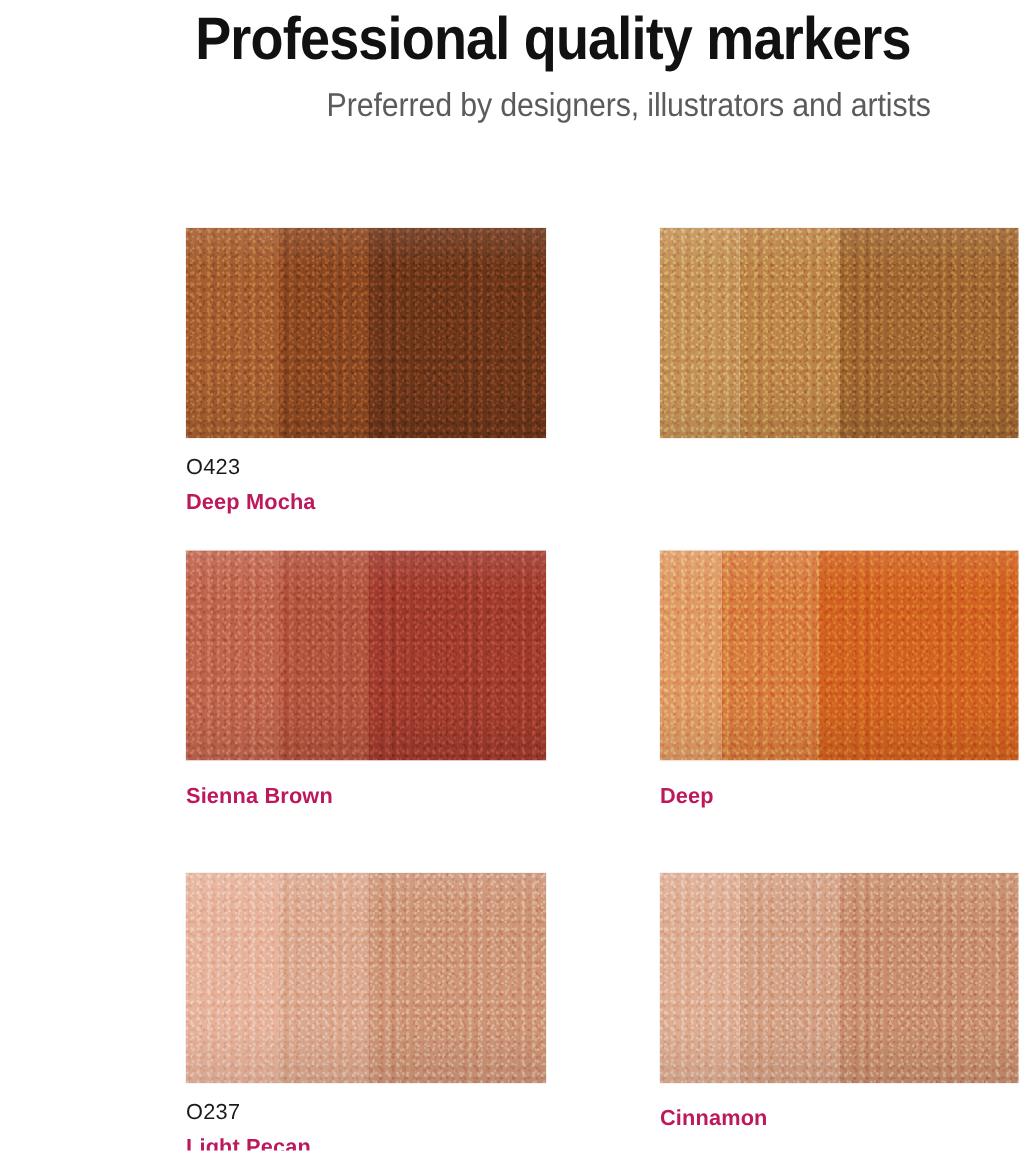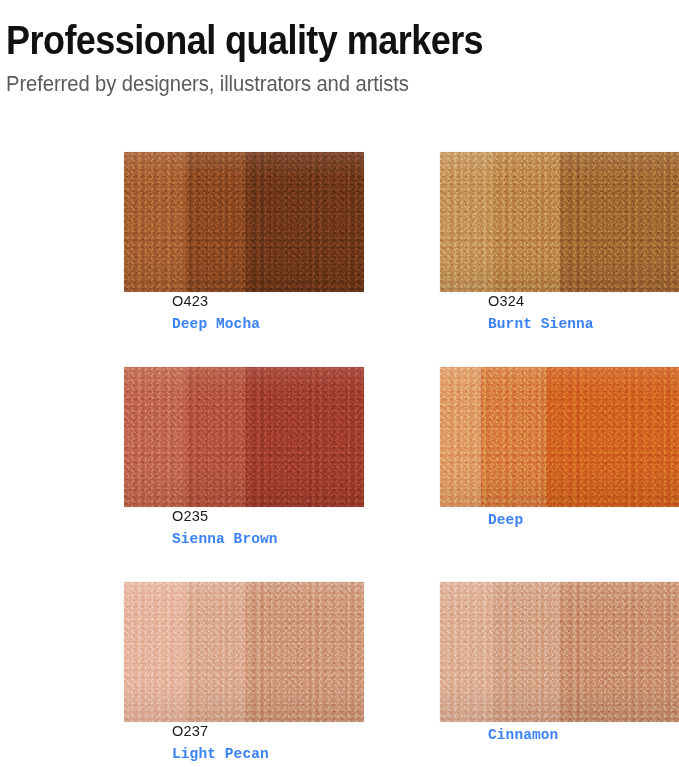--- a/index.html
+++ b/index.html
@@ -14,22 +14,23 @@
     position: relative;
     overflow: hidden;
     font-family: "Liberation Sans", sans-serif;
     -webkit-font-smoothing: antialiased;
   }
 
   
   .header {
     position: absolute;
     left: 6px;
-    top: 17px;
+    top: 3px;
     width: 668px;
+    text-align: right;
   }
   .page-title {
     margin: 0;
     font-family: "Liberation Sans", sans-serif;
     font-size: 40px;
     line-height: 46px;
     font-weight: 700;
     letter-spacing: -0.6px;
     color: #111111;
     transform: scaleX(0.90);
@@ -123,36 +124,36 @@
     inset: 0;
     pointer-events: none;
     background: linear-gradient(180deg,
       rgba(255,255,255,0.10) 0%,
       rgba(255,255,255,0.00) 18%,
       rgba(0,0,0,0.00) 72%,
       rgba(0,0,0,0.07) 100%);
   }
 
   .swatch-meta {
-    margin-left: 48px;
+    padding-top: 11px;
   }
   .swatch-code {
     font-family: "Liberation Sans", sans-serif;
     font-size: 14.5px;
     line-height: 19px;
     font-weight: 400;
     color: #1a1a1a;
     letter-spacing: 0.2px;
   }
   .swatch-name {
-    font-family: Liberation Mono, monospace;
+    font-family: Liberation Sans, sans-serif;
     font-size: 14.5px;
     line-height: 20px;
     font-weight: 700;
-    color: #3b82f6;
+    color: #be185d;
     letter-spacing: 0.1px;
     padding-top: 3px;
   }
 </style>
 </head>
 <body>
 
 <div class="header">
   <h1 class="page-title">Professional quality markers</h1>
   <p class="page-subtitle">Preferred by designers, illustrators and artists</p>
@@ -181,39 +182,34 @@
 
   <div class="swatch-cell">
     <div class="swatch-chip">
       <div class="band band-light" style="background: rgb(197, 146, 87); width: 22%;"></div>
       <div class="band band-mid" style="background: rgb(189, 132, 72); width: 28%;"></div>
       <div class="band band-dark" style="background: rgb(158, 101, 48);"></div>
       <div class="streaks"></div>
       <div class="grain"></div>
       <div class="sheen"></div>
     </div>
-    <div class="swatch-meta">
-      <div class="swatch-code">O324</div>
-      <div class="swatch-name">Burnt Sienna</div>
-    </div>
   </div>
 
   <div class="grid-spacer"></div>
 
   <div class="swatch-cell">
     <div class="swatch-chip">
       <div class="band band-light" style="background: rgb(192, 100, 77); width: 26%;"></div>
       <div class="band band-mid" style="background: rgb(178, 82, 61); width: 25%;"></div>
       <div class="band band-dark" style="background: rgb(158, 58, 44);"></div>
       <div class="streaks"></div>
       <div class="grain"></div>
       <div class="sheen"></div>
     </div>
     <div class="swatch-meta">
-      <div class="swatch-code">O235</div>
       <div class="swatch-name">Sienna Brown</div>
     </div>
   </div>
 
   <div class="grid-spacer"></div>
 
   <div class="swatch-cell">
     <div class="swatch-chip">
       <div class="band band-light" style="background: rgb(224, 154, 99); width: 17%;"></div>
       <div class="band band-mid" style="background: rgb(216, 123, 62); width: 27%;"></div>

